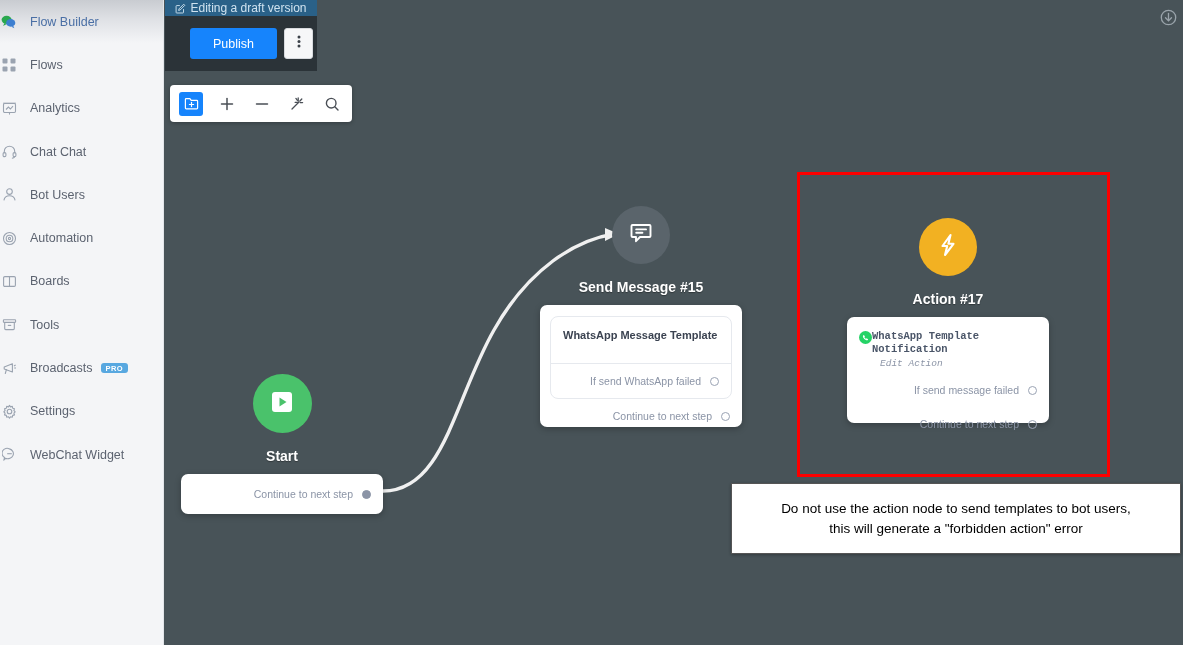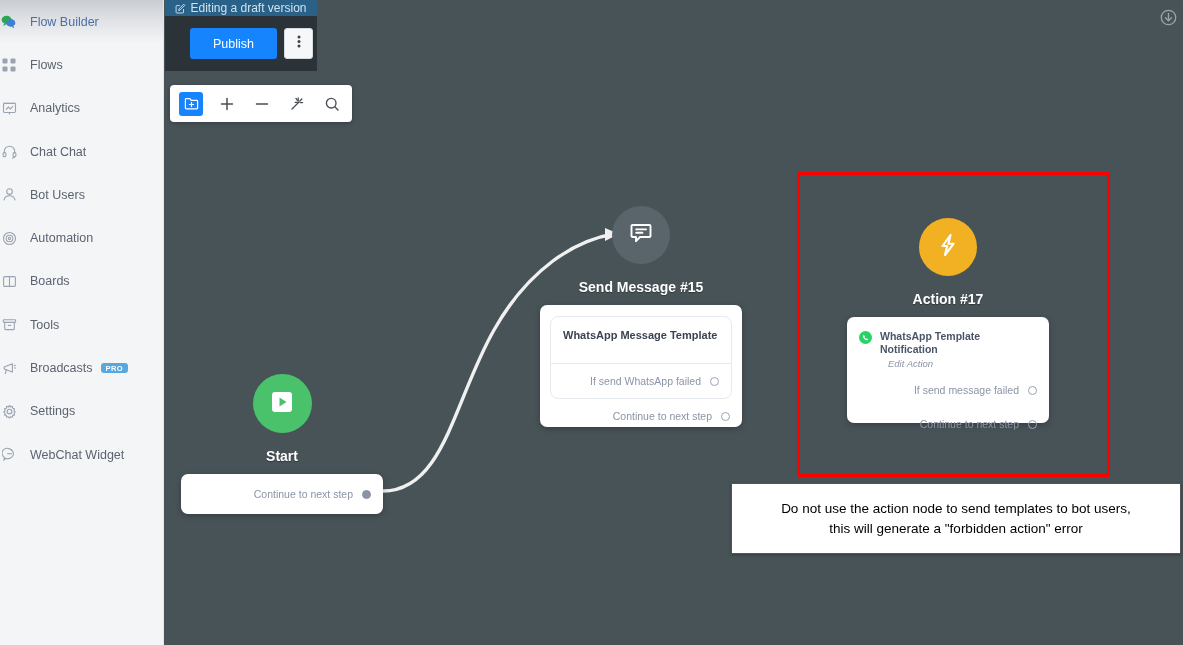--- a/index.html
+++ b/index.html
@@ -157,21 +157,21 @@
     height: 34px;
   }
   .port {
     width: 9px; height: 9px; border-radius:50%;
     border: 1.4px solid #9aa3b4; background: transparent;
     flex: 0 0 9px;
   }
   .port.filled { background:#8b94a6; border-color:#8b94a6; }
   .divider { height:1px; background:#e6e9ee; }
 
-  .act-head { display:flex; align-items:flex-start; gap:8px; padding: 13px 28px 0 12px; }
+  .act-head { display:flex; align-items:flex-start; padding: 13px 28px 0 12px; font-family: Liberation Mono, monospace; }
   .act-head .wa {
     width: 13px; height: 13px; border-radius:50%;
     background: #25d366; flex:0 0 13px;
     display:flex; align-items:center; justify-content:center;
     margin-top: 1px;
   }
   .act-name { font-size:10.5px; font-weight:bold; color:#4a5568; line-height:1.2; }
   .act-sub { font-size:9.5px; font-style: italic; color:#8b94a6; margin-top:3px;margin-left:8px; }
 
   

